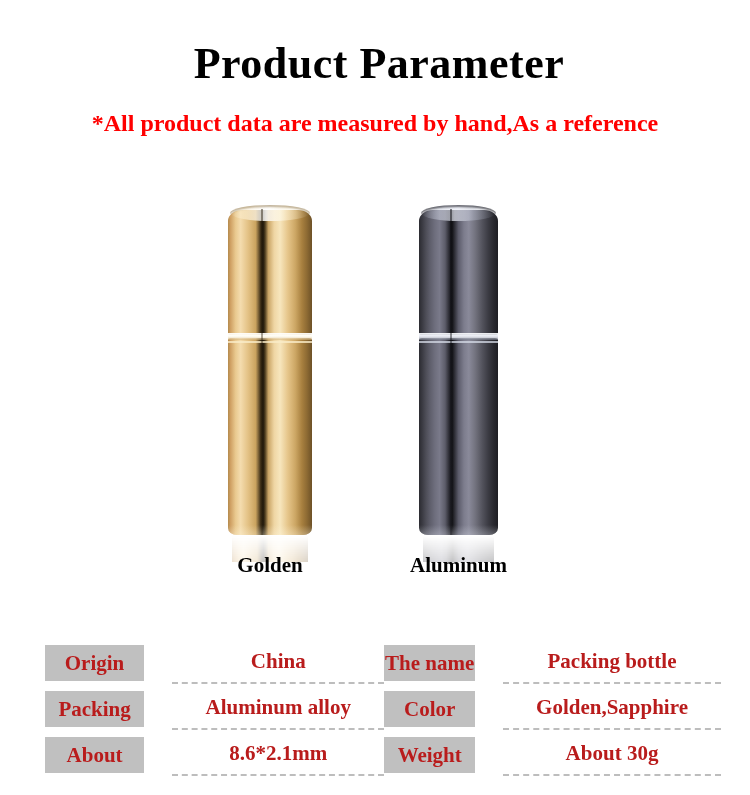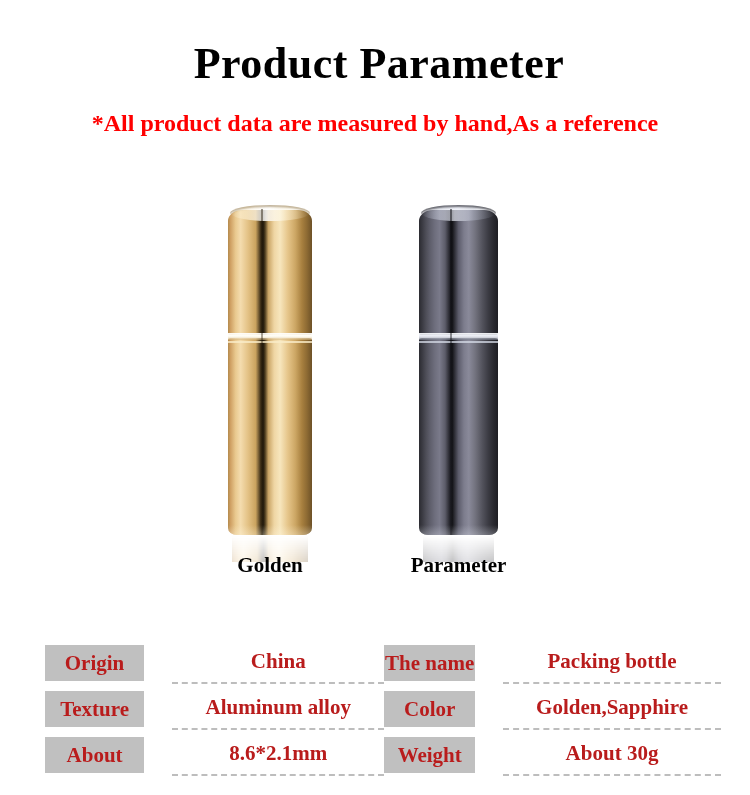--- a/index.html
+++ b/index.html
@@ -294,36 +294,36 @@
       <div class="cyl cyl-top s-skin"></div>
       <div class="cap-rim cap-rim-s"></div>
       <div class="ring ring-gap ring-gap-s"></div>
       <div class="ring-line ring-line-s"></div>
       <div class="cyl cyl-bottom s-skin">
         <div class="base-rim base-rim-s"></div>
       </div>
       <div class="seam seam-s"></div>
       <div class="reflection s-skin"></div>
     </div>
-    <div class="caption">Parameter</div>
+    <div class="caption">Aluminum</div>
   </div>
 
 </div>
 
 <div class="spec-table">
 
   <div class="spec-row">
     <div class="cell cell-label w-lab-a">Origin</div>
     <div class="cell cell-value w-val-a">China</div>
     <div class="cell cell-label w-lab-b">The name</div>
     <div class="cell cell-value w-val-b">Packing bottle</div>
   </div>
 
   <div class="spec-row">
-    <div class="cell cell-label w-lab-a">Texture</div>
+    <div class="cell cell-label w-lab-a">Packing</div>
     <div class="cell cell-value w-val-a">Aluminum alloy</div>
     <div class="cell cell-label w-lab-b">Color</div>
     <div class="cell cell-value w-val-b">Golden,Sapphire</div>
   </div>
 
   <div class="spec-row">
     <div class="cell cell-label w-lab-a">About</div>
     <div class="cell cell-value w-val-a">8.6*2.1mm</div>
     <div class="cell cell-label w-lab-b">Weight</div>
     <div class="cell cell-value w-val-b">About 30g</div>

